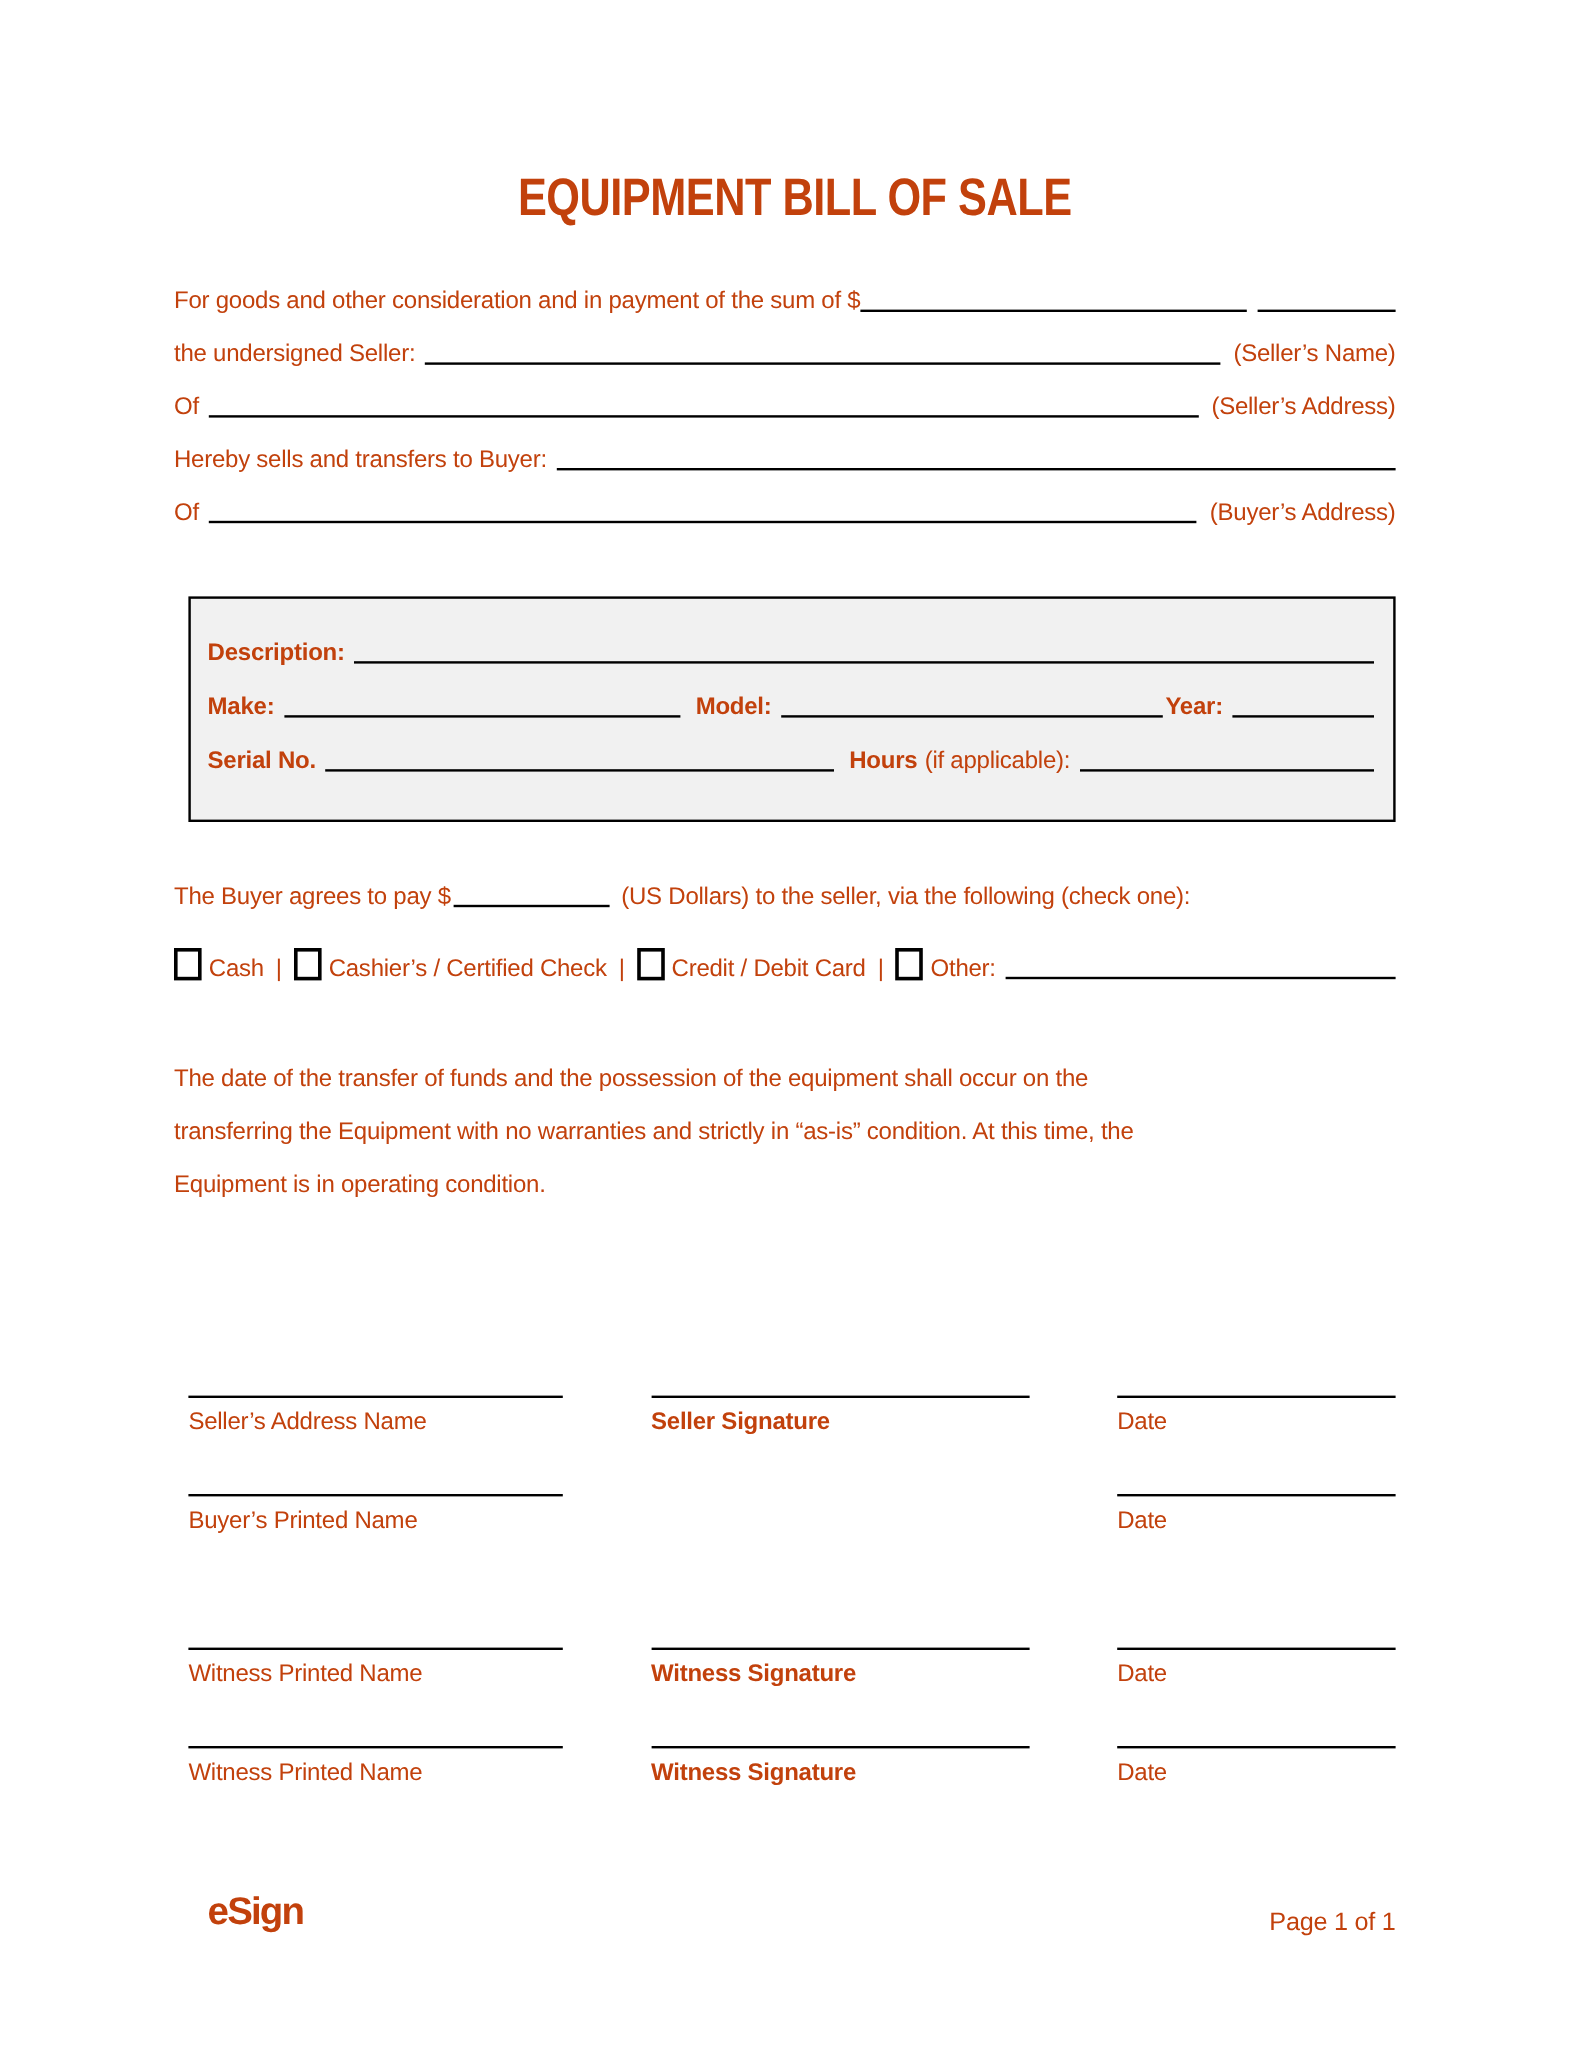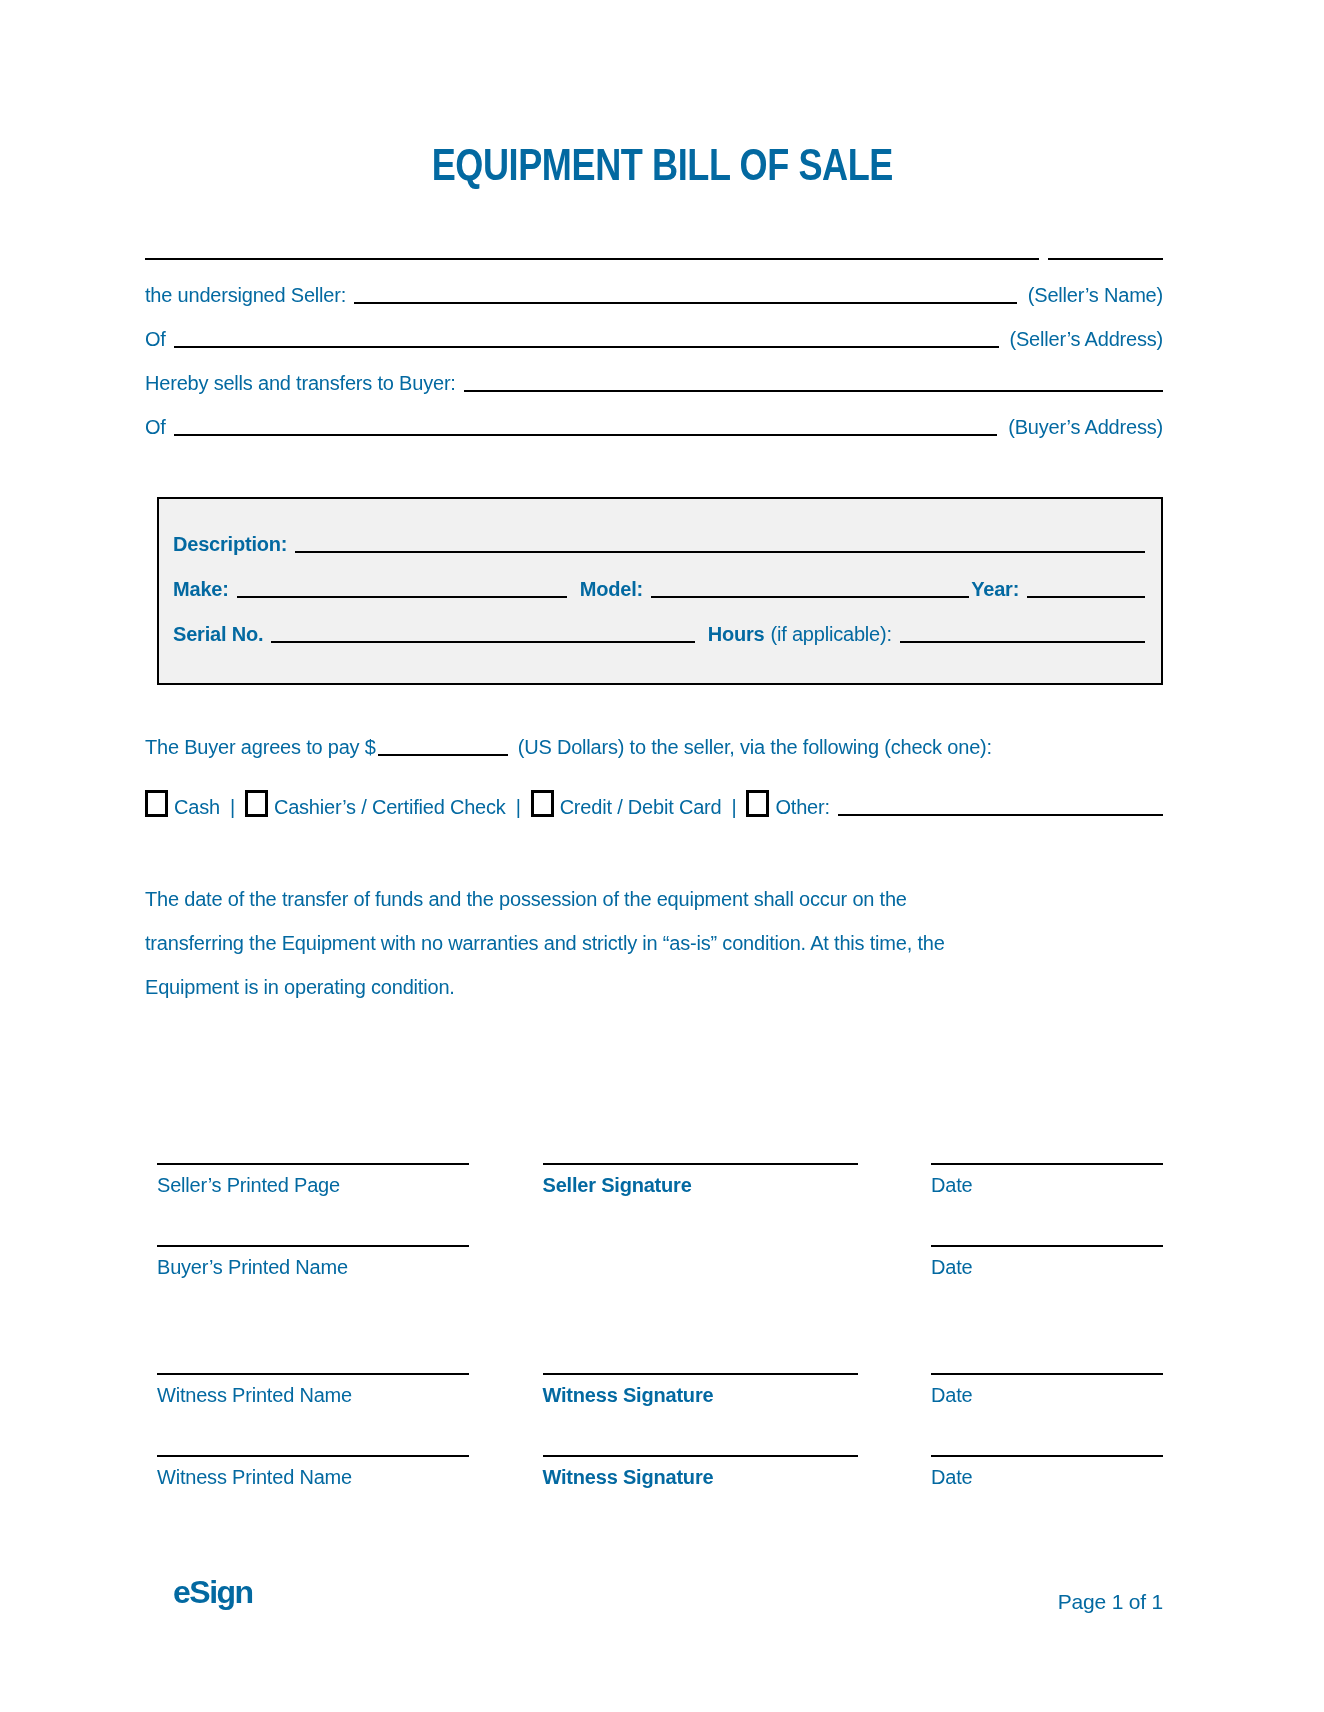--- a/index.html
+++ b/index.html
@@ -1,21 +1,21 @@
 <!DOCTYPE html>
 <html><head>
 <meta charset="utf-8">
 <style>
   html,body{margin:0;padding:0;background:#888;}
   .page{
     position:relative;
     width:1324px;height:1712px;
     background:#ffffff;
     font-family:"Liberation Sans","DejaVu Sans",sans-serif;
-    color:#0369a1;
+    color:#c2410c;
     margin:0 auto;
     overflow:hidden;
   }
   .content{position:absolute;left:145px;width:1018px;top:0;height:1712px;}
   
   .title{position:absolute;left:0;right:0;top:140px;text-align:center;}
   .title span{
     display:inline-block;
     font-size:44px;font-weight:bold;letter-spacing:-0.5px;
     transform:scaleX(0.82);transform-origin:center;
@@ -70,20 +70,21 @@
 
 <div class="page">
   <div class="title">
     <span>EQUIPMENT BILL OF SALE</span>
   </div>
 
   <div class="content">
 
     <div class="intro">
       <div class="fline">
+        <span class="txt">For goods and other consideration and in payment of the sum of $</span>
         <span class="fill grow"></span>
         <span class="gap8"></span>
         <span class="fill w115"></span>
       </div>
       <div class="fline">
         <span class="txt">the undersigned Seller:</span>
         <span class="fill grow ml8"></span>
         <span class="txt sfx">(Seller’s Name)</span>
       </div>
       <div class="fline">
@@ -151,21 +152,21 @@
       </div>
       <div class="fline">
         <span class="txt">transferring the Equipment with no warranties and strictly in “as-is” condition. At this time, the</span>
       </div>
       <div class="fline">
         <span class="txt">Equipment is in operating condition.</span>
       </div>
     </div>
 
     <div class="sigrow top1">
-      <div class="sigcol c1"><span>Seller’s Printed Page</span></div>
+      <div class="sigcol c1"><span>Seller’s Address Name</span></div>
       <div class="sigcol c2 b"><span>Seller Signature</span></div>
       <div class="sigcol c3"><span>Date</span></div>
     </div>
     <div class="sigrow top2">
       <div class="sigcol c1"><span>Buyer’s Printed Name</span></div>
       <div class="sigcol c3"><span>Date</span></div>
     </div>
     <div class="sigrow top3">
       <div class="sigcol c1"><span>Witness Printed Name</span></div>
       <div class="sigcol c2 b"><span>Witness Signature</span></div>

